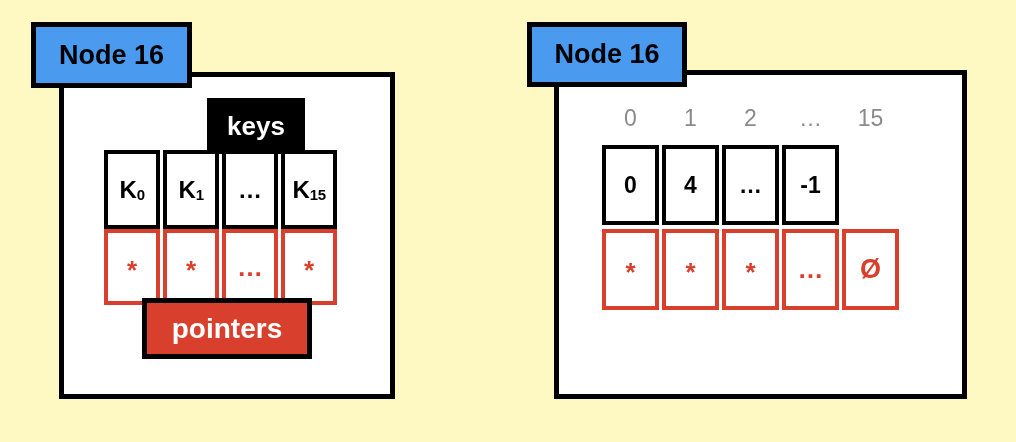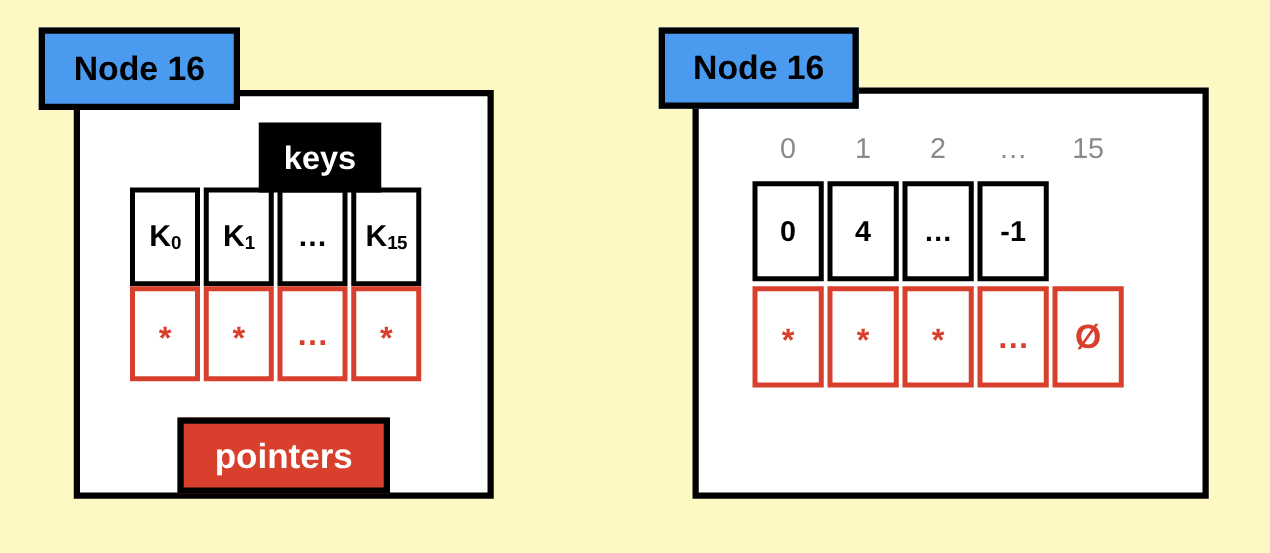--- a/index.html
+++ b/index.html
@@ -110,21 +110,20 @@
     left: 178px; top: 98px; width: 98px; height: 56px;
     background: var(--black);
     font-size: 26px;
     margin-left: 29px;
   }
   #pointers-label {
     left: 142px; top: 298px; width: 170px; height: 61px;
     background: var(--red);
     border: 5px solid var(--black);
     font-size: 28px;
-    margin-top: 36px;
   }
 </style>
 </head>
 <body>
 
 <div class="canvas">
 
   <div class="outer-box" id="left-outer"></div>
 
   <div class="node-label" id="left-node">

